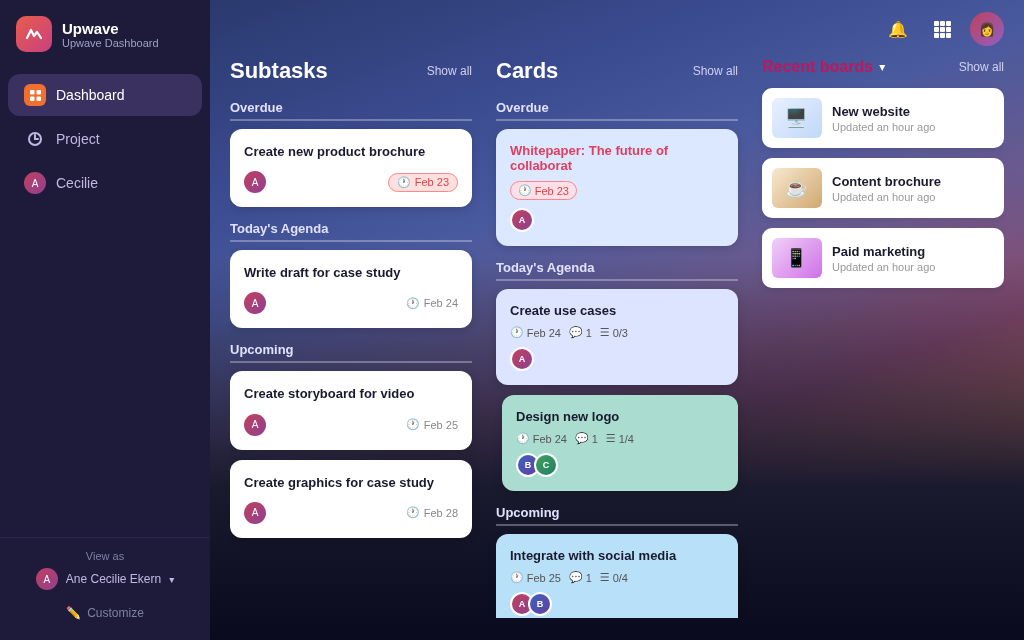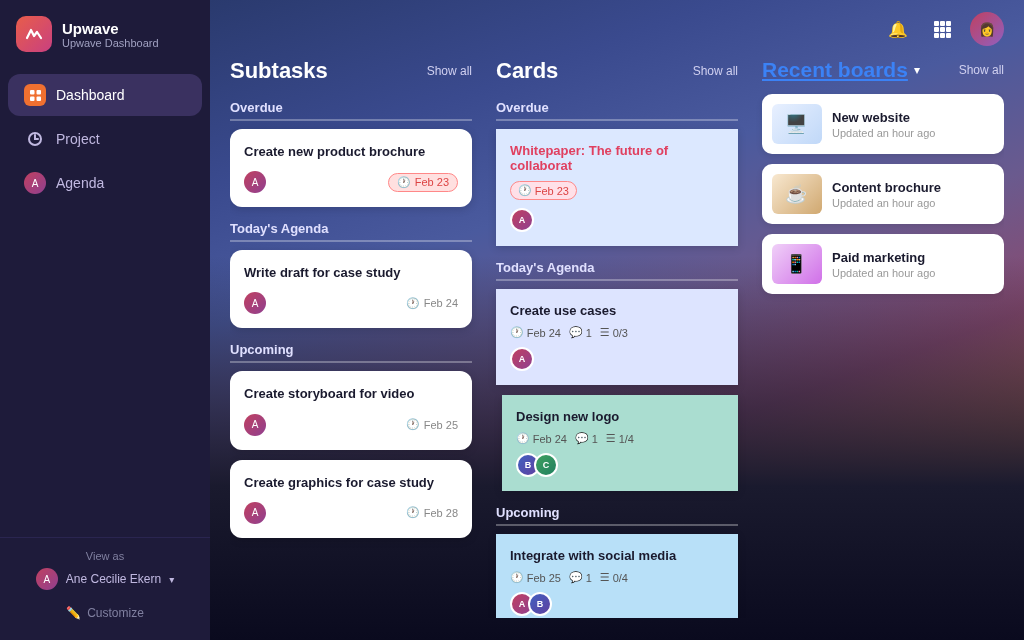--- a/index.html
+++ b/index.html
@@ -257,21 +257,21 @@
       border-radius: 12px;
       padding: 2px 8px;
       color: #d44;
     }
     .date-badge.normal {
       color: #888;
     }
 
     
     .kanban-card {
-      border-radius: 0;
+      border-radius: 12px;
       padding: 14px;
       margin-bottom: 10px;
       box-shadow: 0 2px 8px rgba(0,0,0,0.15);
     }
     .kanban-card.overdue-card {
       background: #dce8ff;
     }
     .kanban-card.today-card {
       background: #dde4ff;
     }
@@ -386,24 +386,23 @@
       align-items: center;
       justify-content: space-between;
       margin-bottom: 12px;
     }
     .recent-boards-title-wrap {
       display: flex;
       align-items: center;
       gap: 6px;
     }
     .recent-boards-title {
-      font-size: 21px;
+      font-size: 16px;
       font-weight: 700;
-      color: #3b82f6;
-      text-decoration: underline;
+      color: #be185d;
     }
     .dropdown-arrow { color: white; font-size: 12px; }
 
     
     .column::-webkit-scrollbar { width: 4px; }
     .column::-webkit-scrollbar-track { background: transparent; }
     .column::-webkit-scrollbar-thumb { background: rgba(255,255,255,0.3); border-radius: 2px; }
   </style>
 </head>
 <body>
@@ -437,21 +436,21 @@
       <div class="nav-icon project">
         <svg width="16" height="16" viewBox="0 0 16 16" fill="none">
           <circle cx="8" cy="8" r="6" stroke="#c0b8e0" stroke-width="2" fill="none"></circle>
           <path d="M8 4 L8 8 L11 8" stroke="#c0b8e0" stroke-width="2" stroke-linecap="round"></path>
         </svg>
       </div>
       <span>Project</span>
     </div>
     <div class="nav-item">
       <div class="avatar-small av1">A</div>
-      <span>Agenda</span>
+      <span>Cecilie</span>
     </div>
   </div>
 
   <div class="sidebar-bottom">
     <div class="view-as-label">View as</div>
     <div class="view-as-user">
       <div class="avatar-small av1">A</div>
       <span style="font-size:12px; color:#c0b8e0;">Ane Cecilie Ekern</span>
       <span style="color:#c0b8e0; font-size:10px;">▾</span>
     </div>

